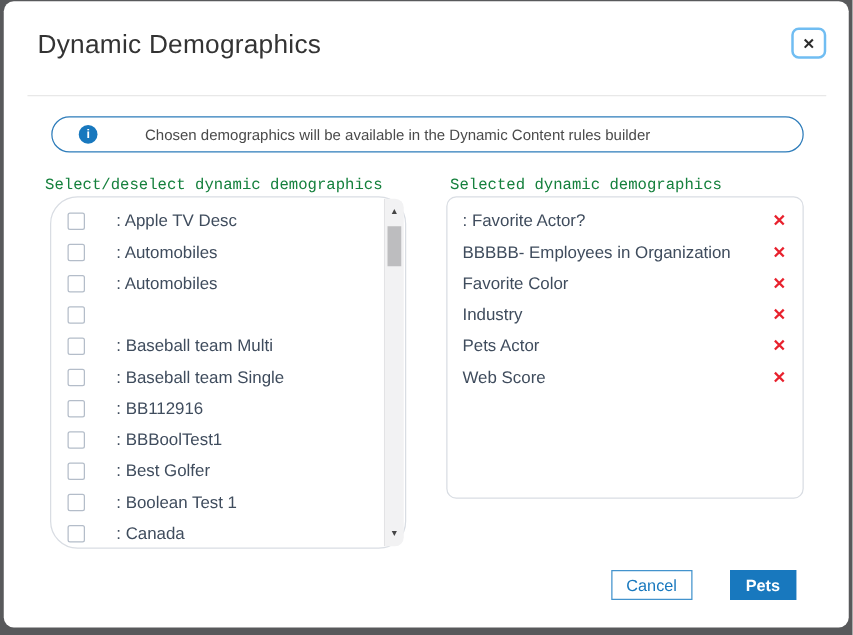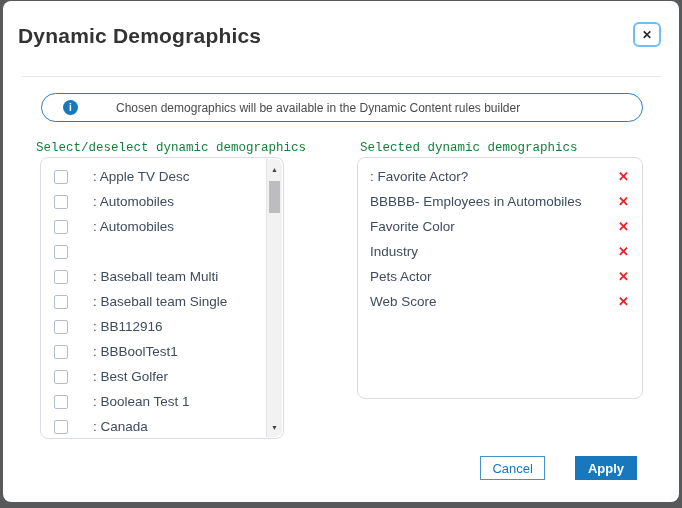--- a/index.html
+++ b/index.html
@@ -12,22 +12,22 @@
   }
   .modal {
     position: absolute;
     left: 3px; top: 1px; right: 3px; bottom: 6px;
     background: #ffffff;
     border-radius: 8px;
     overflow: hidden;
   }
   
   .modal-title {
-    position: absolute; left: 15px; top: 23px;
-    font-size: 21px; font-weight: 700; color: #333333;
+    position: absolute; left: 27px; top: 23px;
+    font-size: 21px; font-weight: 400; color: #333333;
     letter-spacing: 0.2px;
   }
   .close-btn {
     position: absolute; left: 630px; top: 21px;
     width: 28px; height: 25px;
     background: #ffffff;
     border: 2px solid #70bdf2;
     border-radius: 6px;
     display: flex; align-items: center; justify-content: center;
     font-size: 12px; font-weight: bold; color: #2b2b2b;
@@ -65,21 +65,21 @@
   }
   .panel-label.left  { left: 33px; }
   .panel-label.right { left: 357px; }
   
   .list-box {
     position: absolute; top: 156px;
     background: #ffffff;
     border: 1px solid #d9dde3;
     border-radius: 8px;
   }
-  .list-box.available { left: 37px; width: 244px; height: 282px; }
+  .list-box.available { left: 37px; width: 285px; height: 282px; border-radius: 22px; }
   .list-box.selected  { left: 354px; width: 286px; height: 242px; }
   .rows { padding-top: 6px; }
   
   .avail-row {
     height: 25px;
     display: flex; align-items: center;
     padding-left: 13px;
   }
   .avail-row input[type="checkbox"] {
     -webkit-appearance: none; appearance: none;
@@ -232,21 +232,21 @@
   </div>
 
   <div class="list-box selected">
     <div class="rows">
   <div class="sel-row">
     <span class="row-label">: Favorite Actor?</span>
     <button class="remove-btn">✕</button>
   </div>
 
   <div class="sel-row">
-    <span class="row-label">BBBBB- Employees in Automobiles</span>
+    <span class="row-label">BBBBB- Employees in Organization</span>
     <button class="remove-btn">✕</button>
   </div>
 
   <div class="sel-row">
     <span class="row-label">Favorite Color</span>
     <button class="remove-btn">✕</button>
   </div>
 
   <div class="sel-row">
     <span class="row-label">Industry</span>
@@ -260,16 +260,16 @@
 
   <div class="sel-row">
     <span class="row-label">Web Score</span>
     <button class="remove-btn">✕</button>
   </div>
 </div>
   </div>
 
   <div class="footer">
     <button class="btn cancel">Cancel</button>
-    <button class="btn apply">Apply</button>
+    <button class="btn apply">Pets</button>
   </div>
 
 </div>
 
 </body></html>

